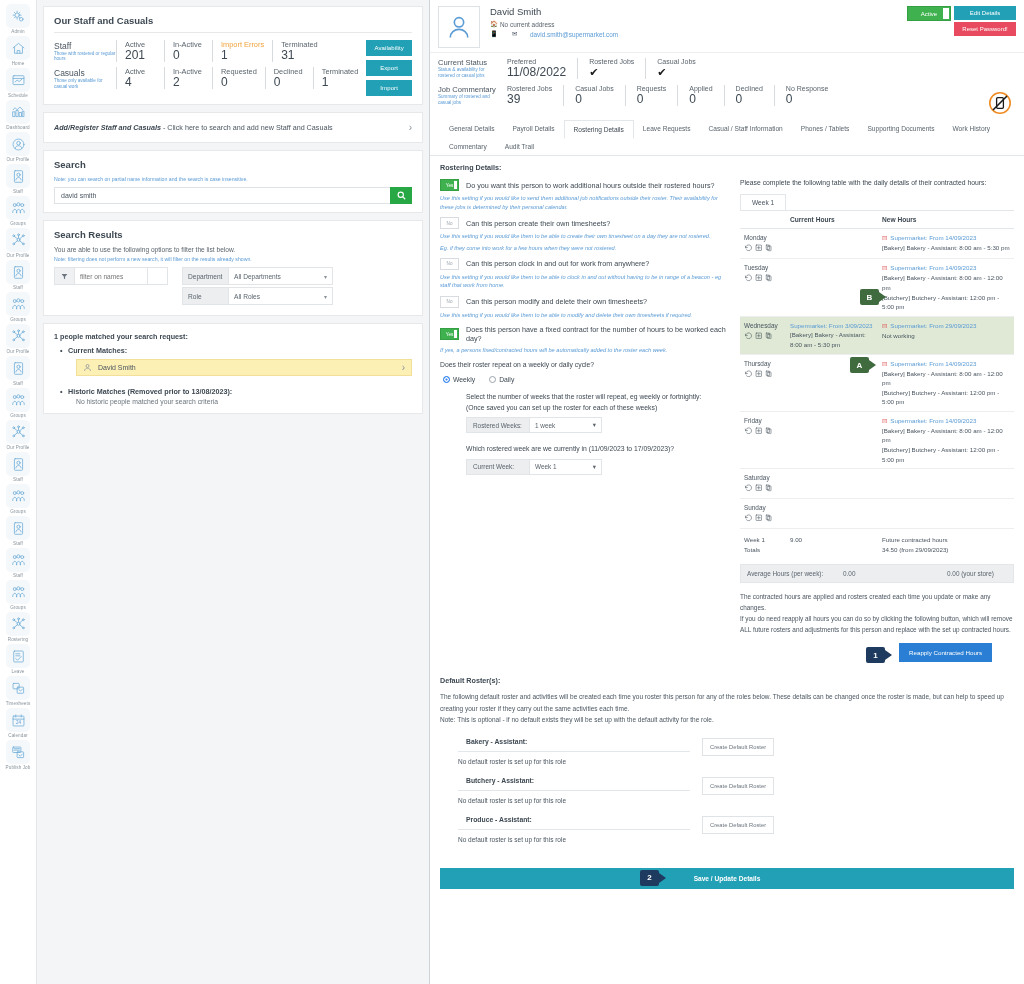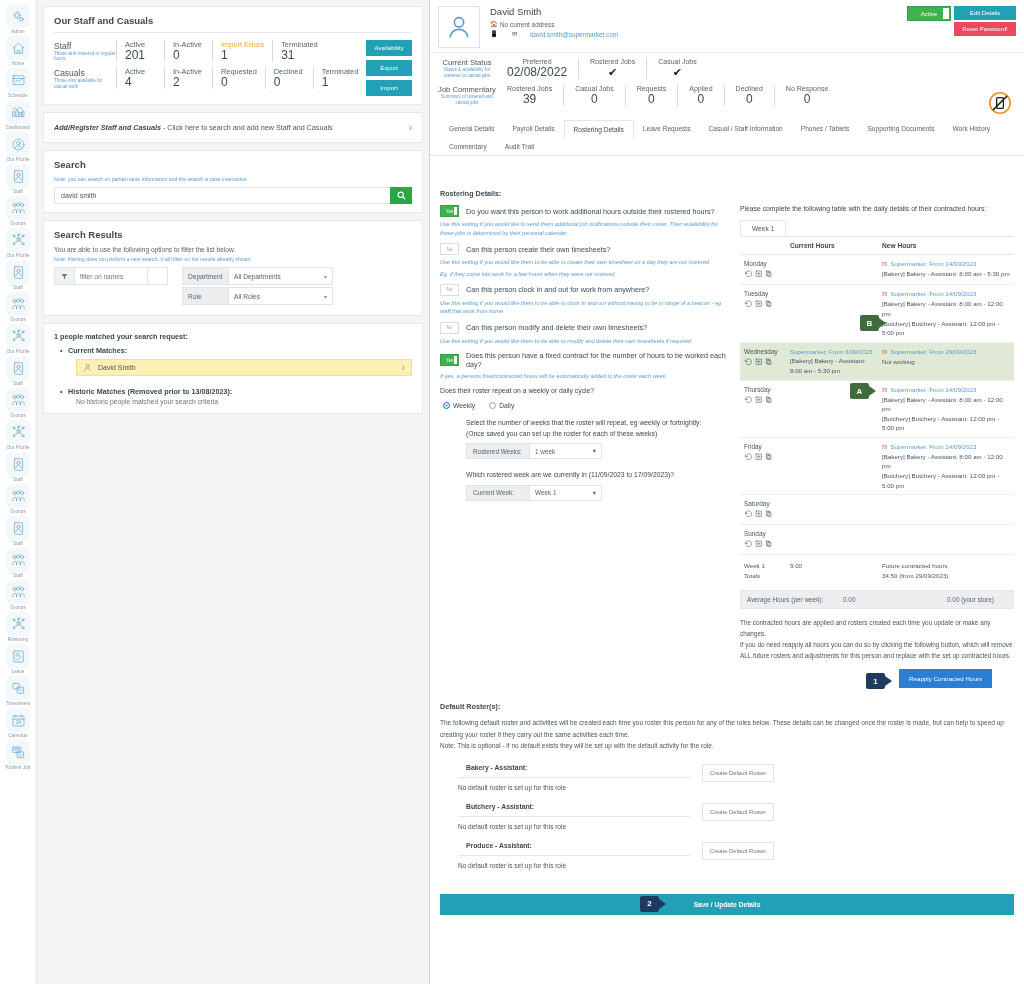--- a/index.html
+++ b/index.html
@@ -107,37 +107,37 @@
     background:#3fb24f; color:#fff; font-size:6px; width:44px; height:15px;
     display:flex; align-items:center; justify-content:center; position:relative; cursor:pointer;
     border:1px solid #35a043;
   }
   .toggle-active:after { content:""; position:absolute; right:1px; top:1px; bottom:1px; width:6px; background:#fff;}
   .btn-stack { display:flex; flex-direction:column; gap:2px;}
   .btn-edit { background:#22a0b5; color:#fff; font-size:6px; padding:4px 0; width:62px; text-align:center; border:none; cursor:pointer;}
   .btn-reset { background:#e84a5f; color:#fff; font-size:6px; padding:4px 0; width:62px; text-align:center; border:none; cursor:pointer;}
 
   .status-strip { padding:5px 8px 2px 8px; position:relative;}
-  .srow { display:flex; align-items:flex-start; margin-bottom:6px;text-align:center;}
+  .srow { display:flex; align-items:flex-start; margin-bottom:6px;}
   .srow-label { width:58px;}
   .srow-label .t { font-size:7.6px; color:#4a5560;}
   .srow-label .s { font-size:4.6px; color:#5b9bd5; line-height:1.25;}
   .sgroup { padding:0 11px; border-left:1px solid #d7dbde; }
   .sgroup:first-of-type { border-left:none;}
   .sg-head { font-size:7px; color:#5a646d; margin-bottom:1px; white-space:nowrap;}
   .sg-val { font-size:12px; color:#3d4852; line-height:1.1;}
   .sg-check { font-size:11px; color:#1b1b1b; line-height:1.1;}
   .nomobile { position:absolute; right:12px; top:38px; width:24px; height:24px; }
 
   .tabs { padding:6px 10px 0 10px; border-bottom:1px solid #e3e7ea;}
   .tabrow { display:flex; flex-wrap:wrap; }
   .tab { font-size:6.6px; color:#5a646d; padding:5px 9px; cursor:pointer; white-space:nowrap;}
   .tab.active { border:1px solid #e3e7ea; border-bottom:1px solid #fff; margin-bottom:-1px; background:#fff; color:#3d4852;}
 
-  .body-area { padding:7px 10px;margin-top:26px; }
+  .body-area { padding:7px 10px; }
   .section-title { font-size:7.2px; font-weight:bold; color:#3d4852; margin-bottom:7px;}
   .cols { display:flex; gap:10px;}
   .col-l { width:290px; }
   .col-r { flex:1; }
 
   .q-item { margin-bottom:6px;}
   .q-line { display:flex; align-items:center; }
   .pill {
     width:19px; height:12px; font-size:4.6px; display:flex; align-items:center;
     justify-content:center; position:relative; margin-right:7px; cursor:pointer; flex:none;
@@ -677,21 +677,21 @@
 
     <div class="status-strip">
       <div class="srow">
         <div class="srow-label">
           <div class="t">Current Status</div>
           <div class="s">Status &amp; availability for rostered or casual jobs</div>
         </div>
         <div style="display:flex" id="current-cells">
             <div class="sgroup">
               <div class="sg-head">Preferred</div>
-              <div class="sg-val">02/08/2022</div>
+              <div class="sg-val">11/08/2022</div>
             </div>
             <div class="sgroup">
               <div class="sg-head">Rostered Jobs</div>
               <div class="sg-check">✔</div>
             </div>
             <div class="sgroup">
               <div class="sg-head">Casual Jobs</div>
               <div class="sg-check">✔</div>
             </div>
           </div>

